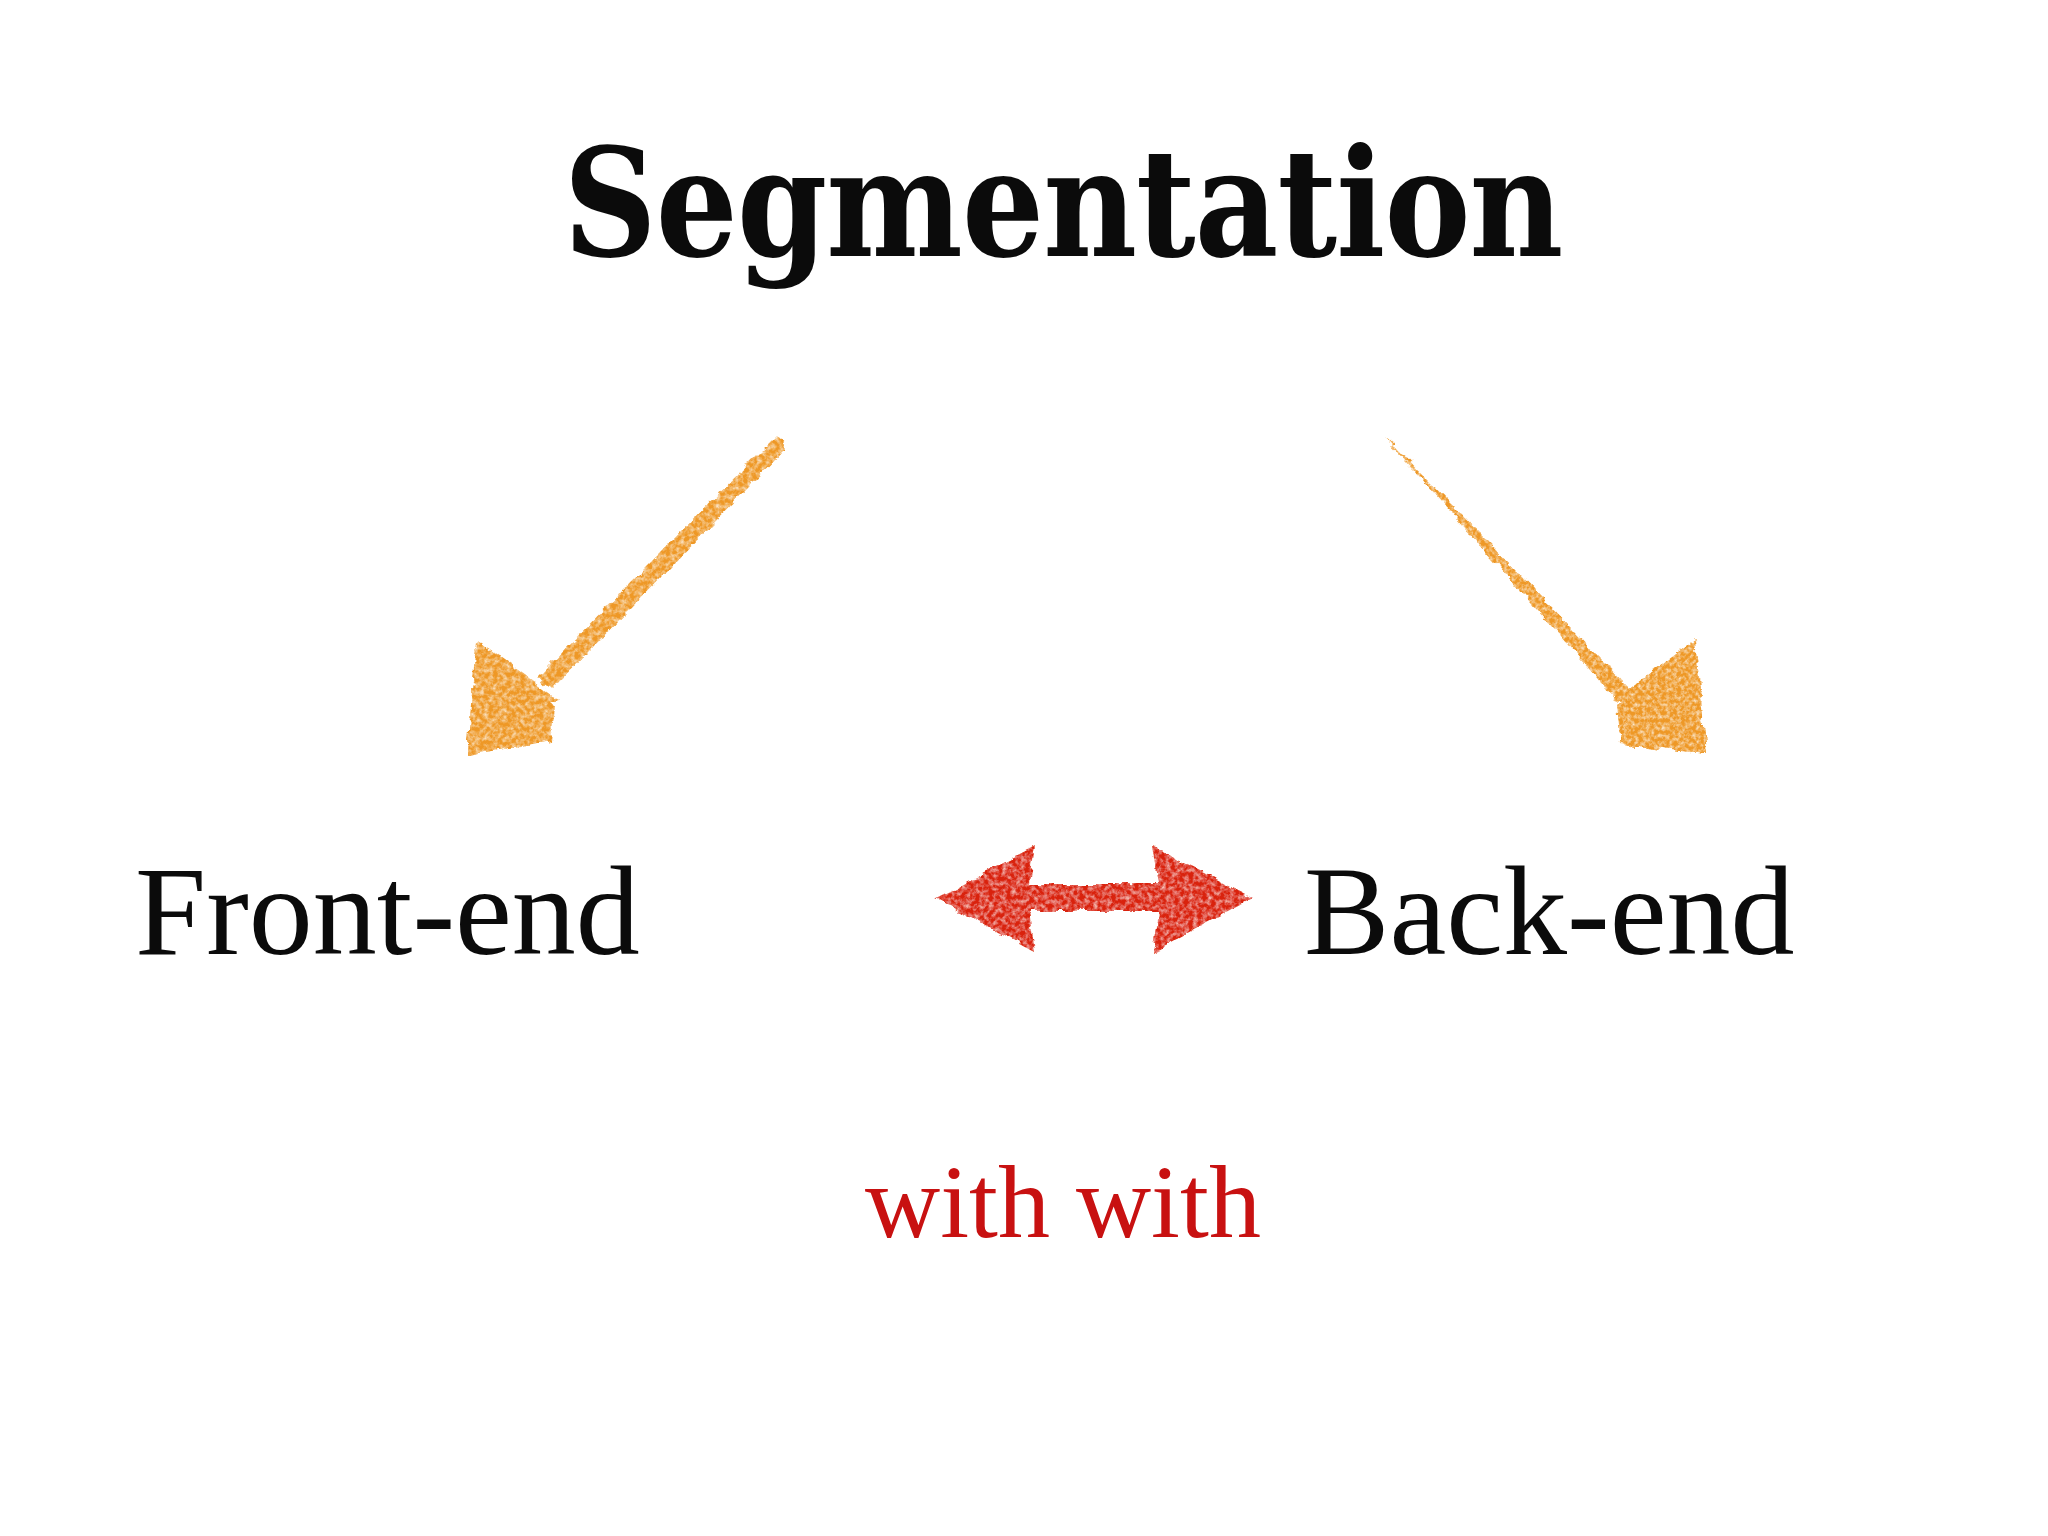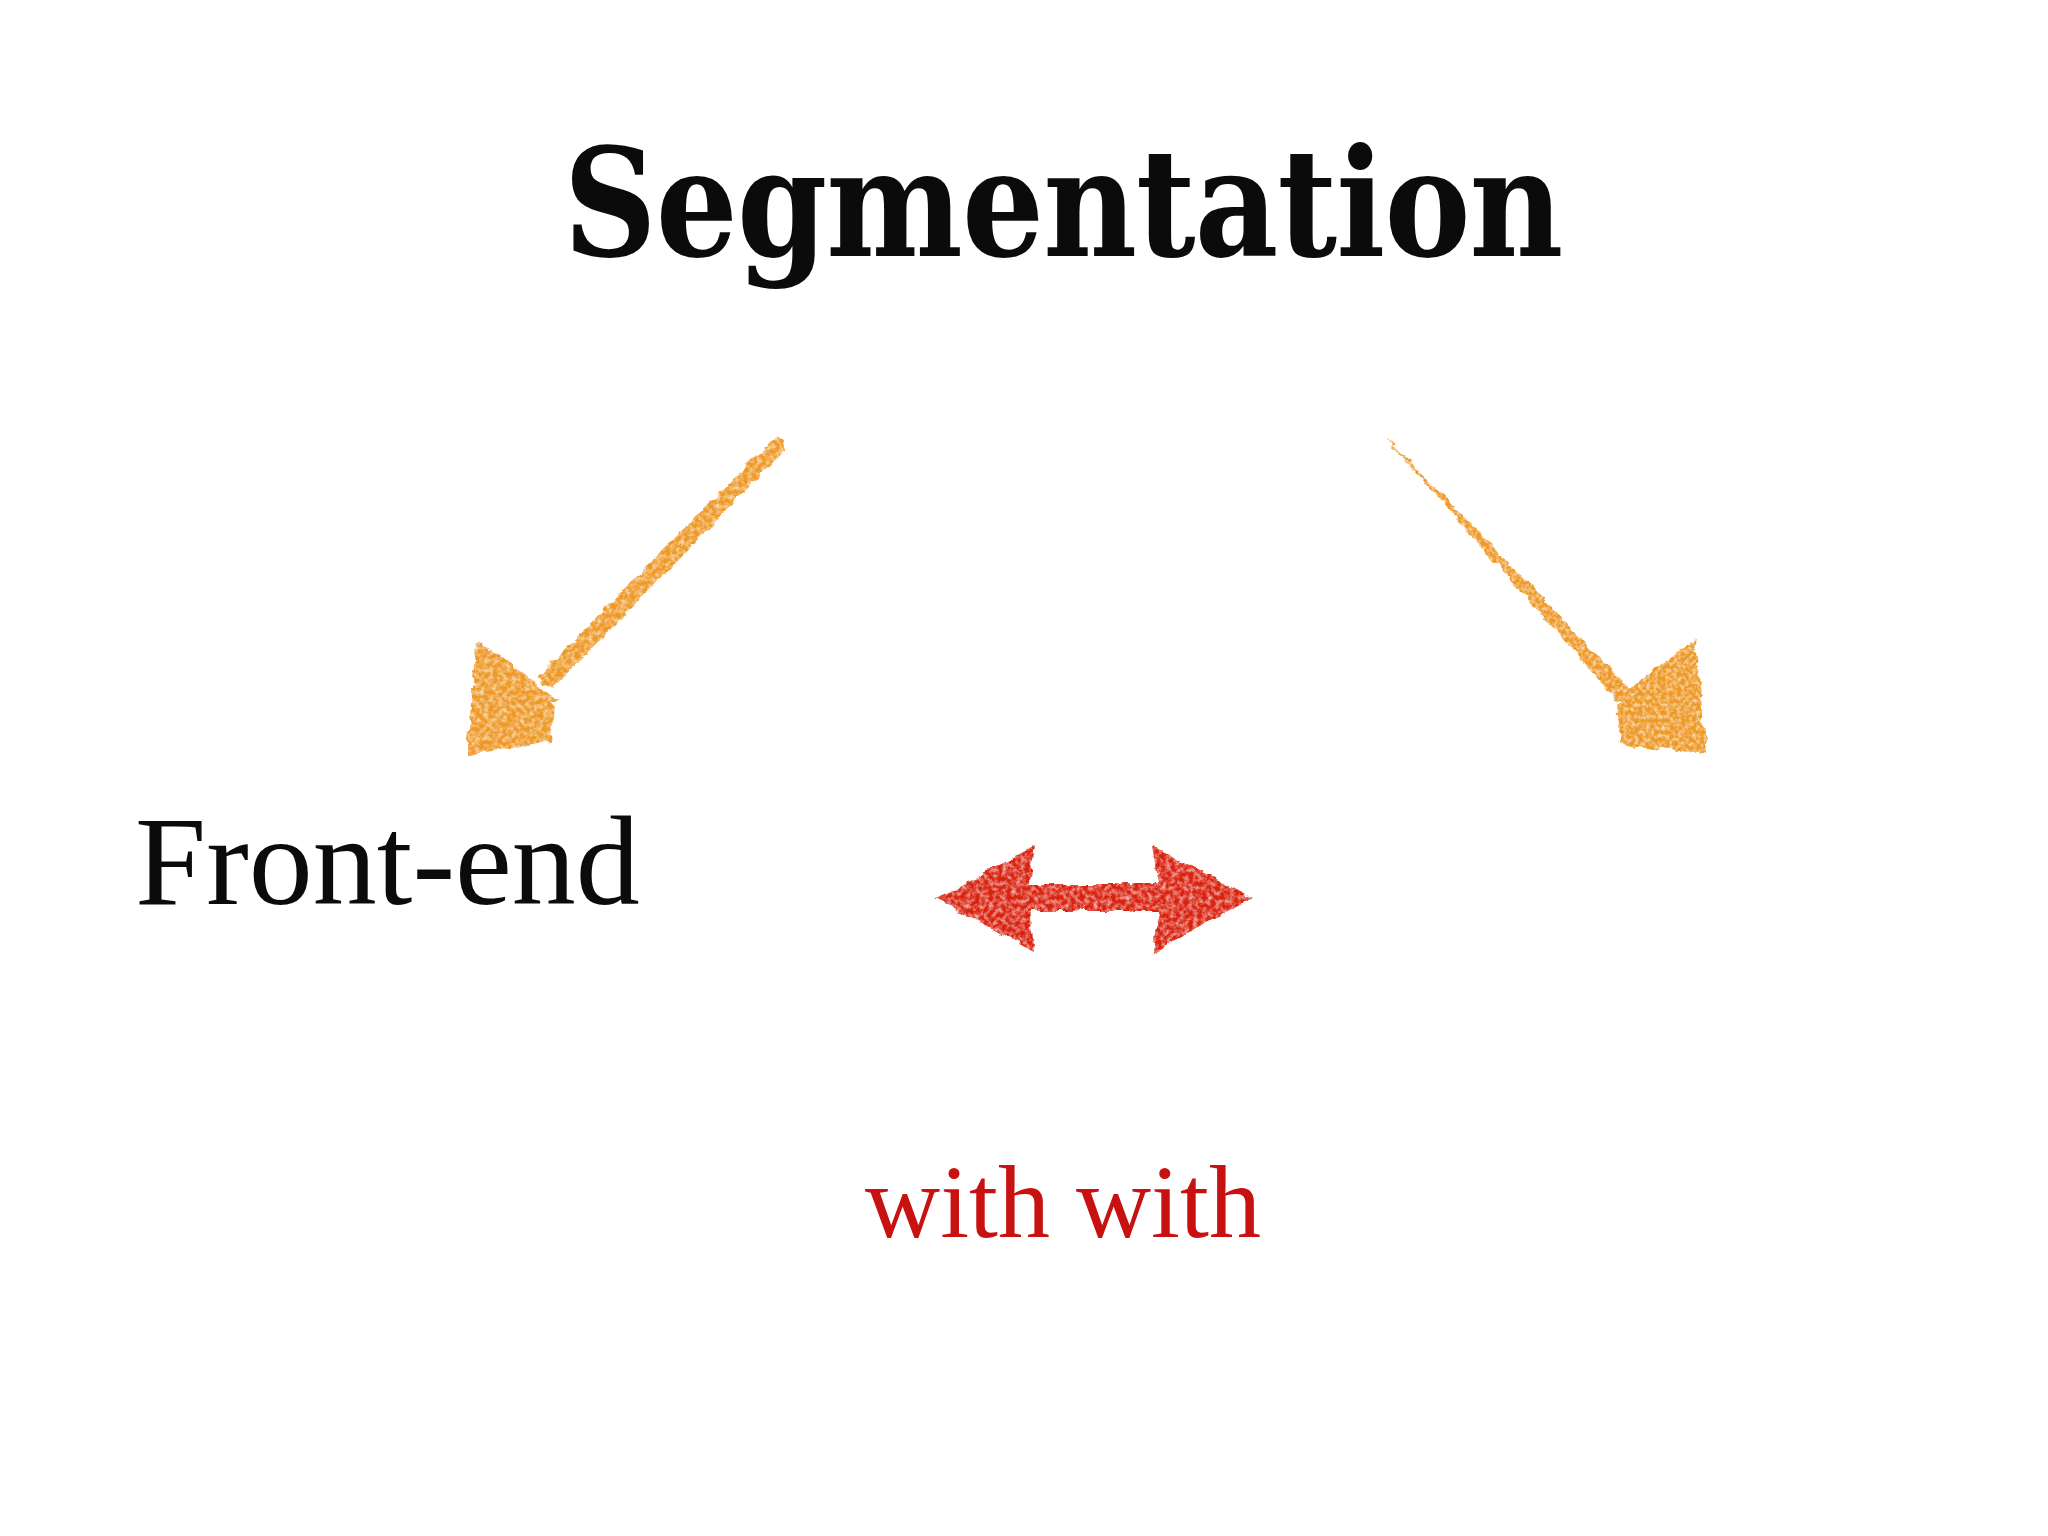--- a/index.html
+++ b/index.html
@@ -43,21 +43,21 @@
     width: 2048px;
     height: 1536px;
     pointer-events: none;
   }
   #arrow-layer svg { display: block; }
 
   
   #node-row {
     position: absolute;
     left: 0;
-    top: 766px;
+    top: 816px;
     width: 1792px;
     height: 190px;
     text-align: right;
   }
   .node-label {
     position: absolute;
     top: 0;
     font-family: "Liberation Serif", "DejaVu Serif", serif;
     font-weight: 400;
     font-size: 128px;
@@ -165,19 +165,20 @@
         <path d="M 1214 898
                  L 1114 846
                  L 1122 898
                  L 1114 952 Z"></path>
       </g>
     </svg>
   </div>
 
   <div id="node-row">
     <div id="node-frontend" class="node-label">Front-end</div>
+    <div id="node-backend" class="node-label">Back-end</div>
   </div>
 
   <div id="caption">
     <span class="caption-line">with with</span>
   </div>
 
 </div>
 
 </body></html>

